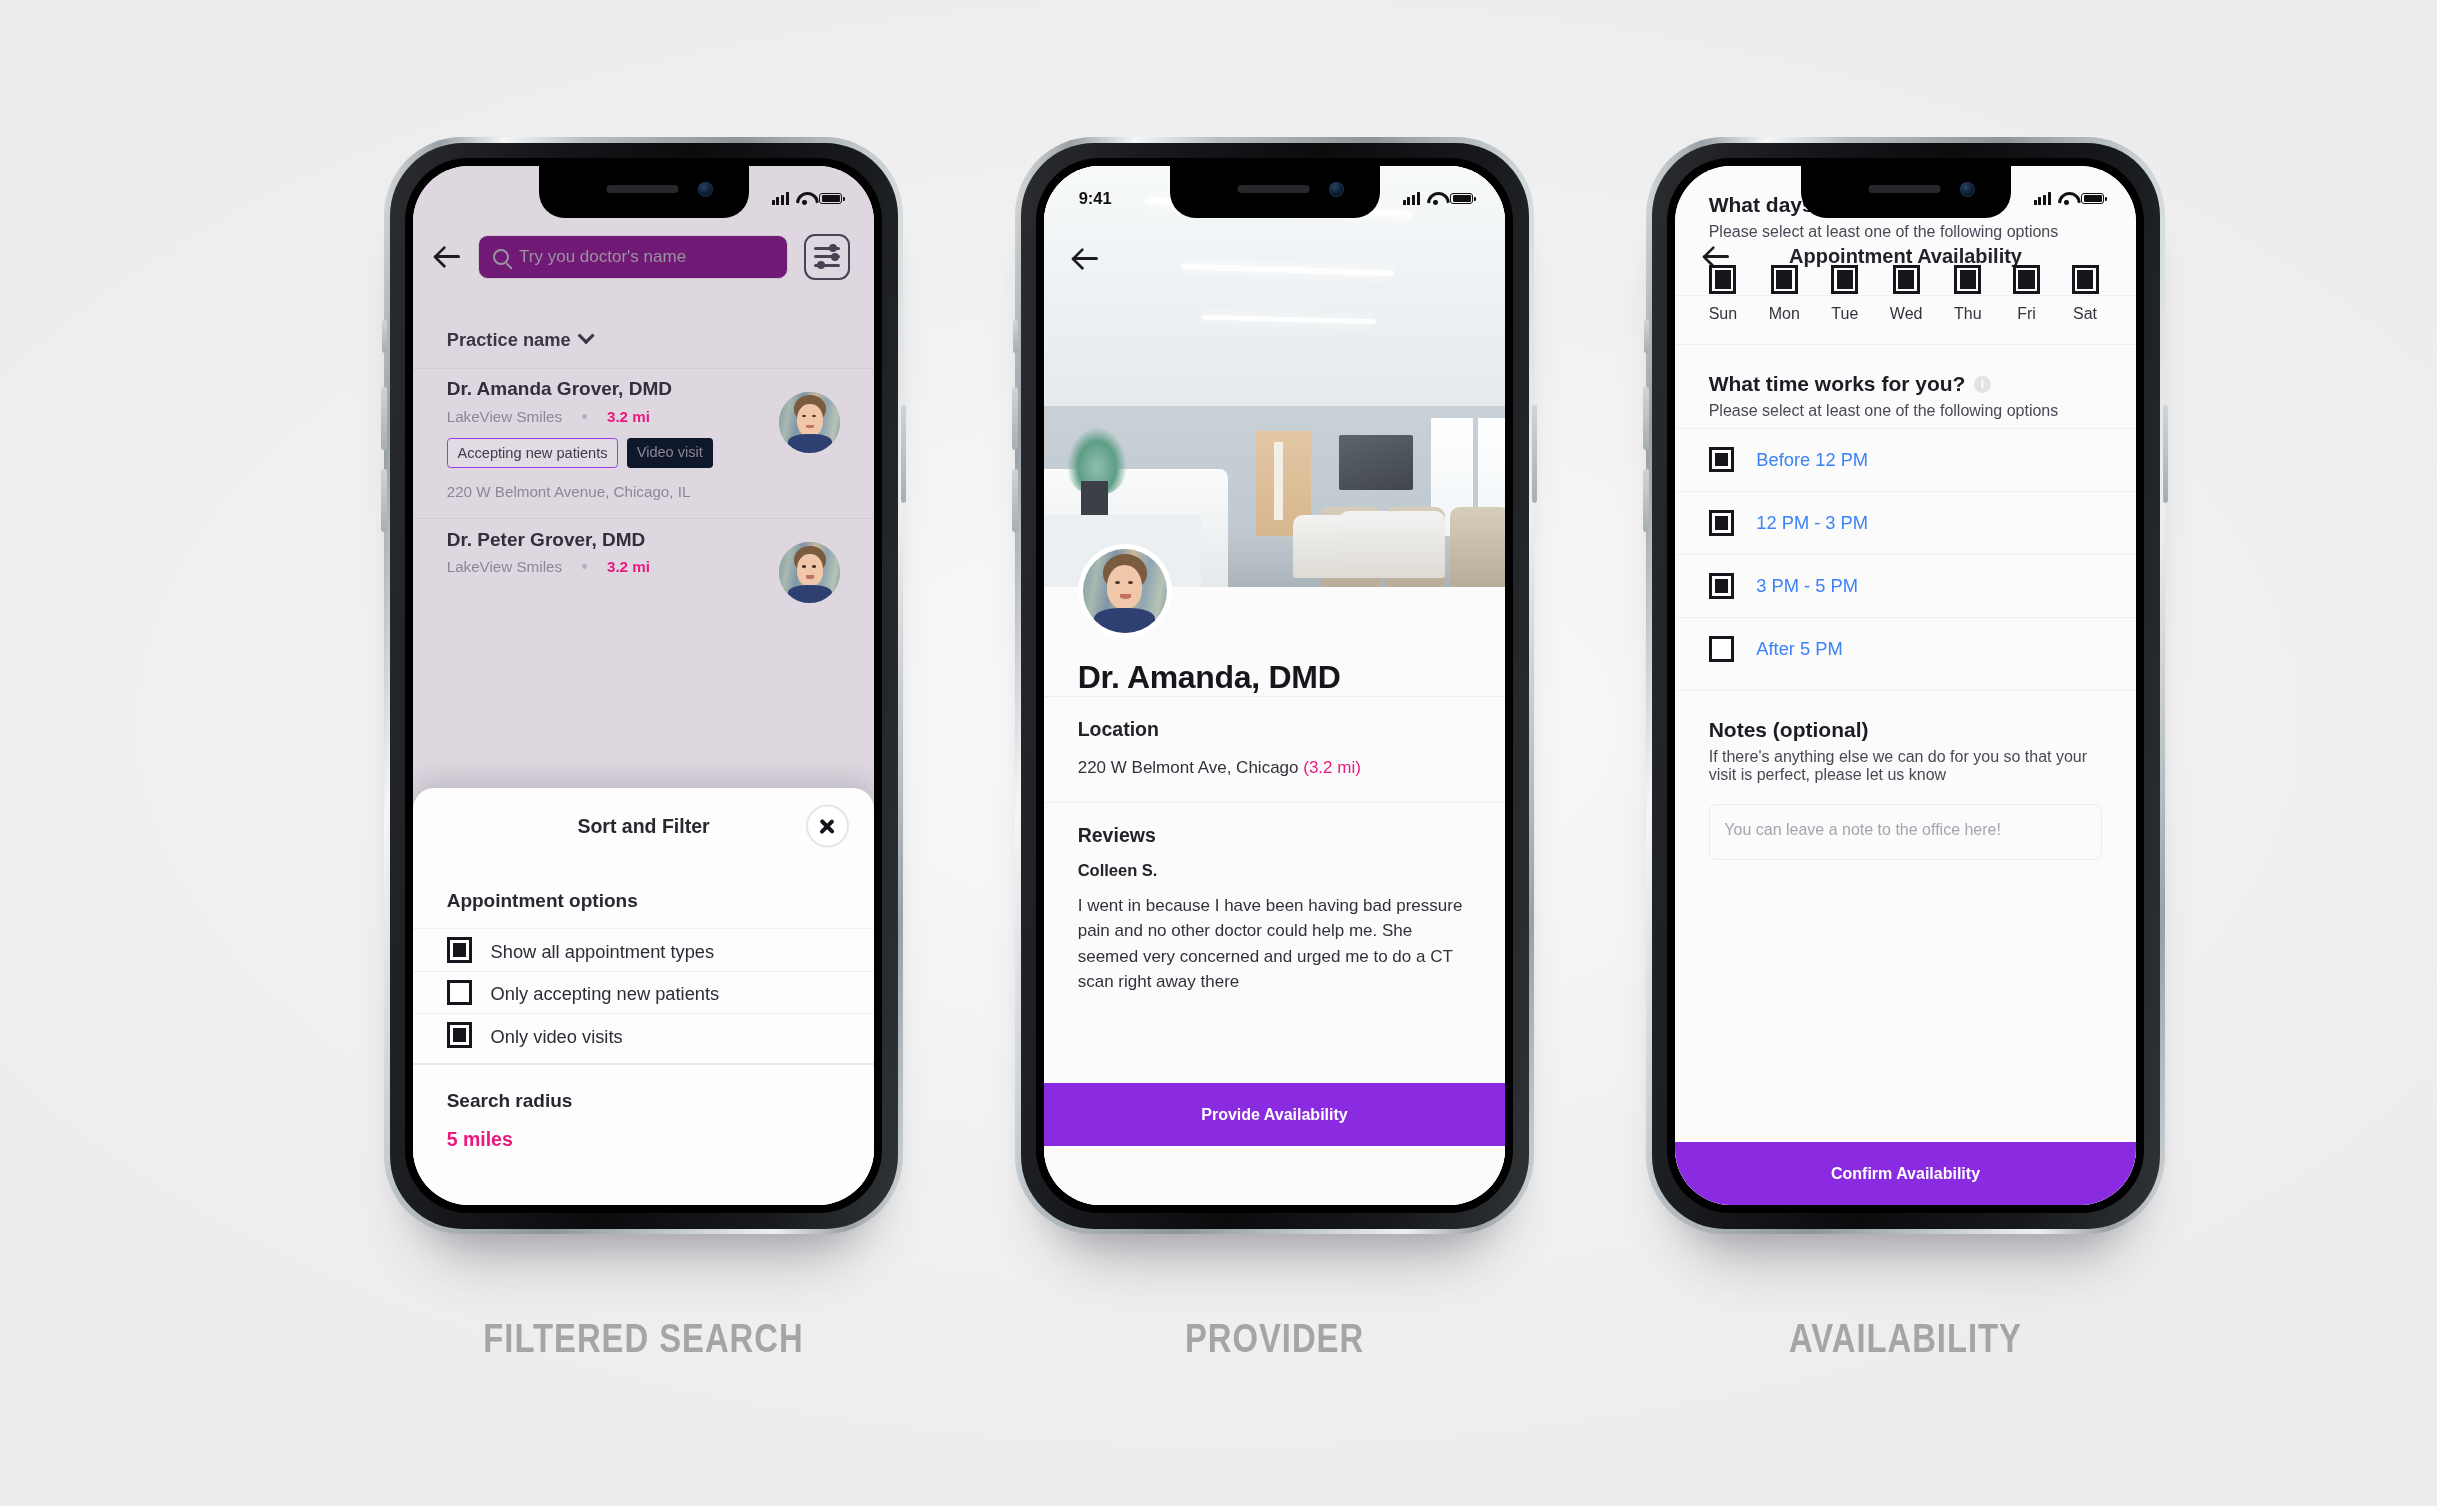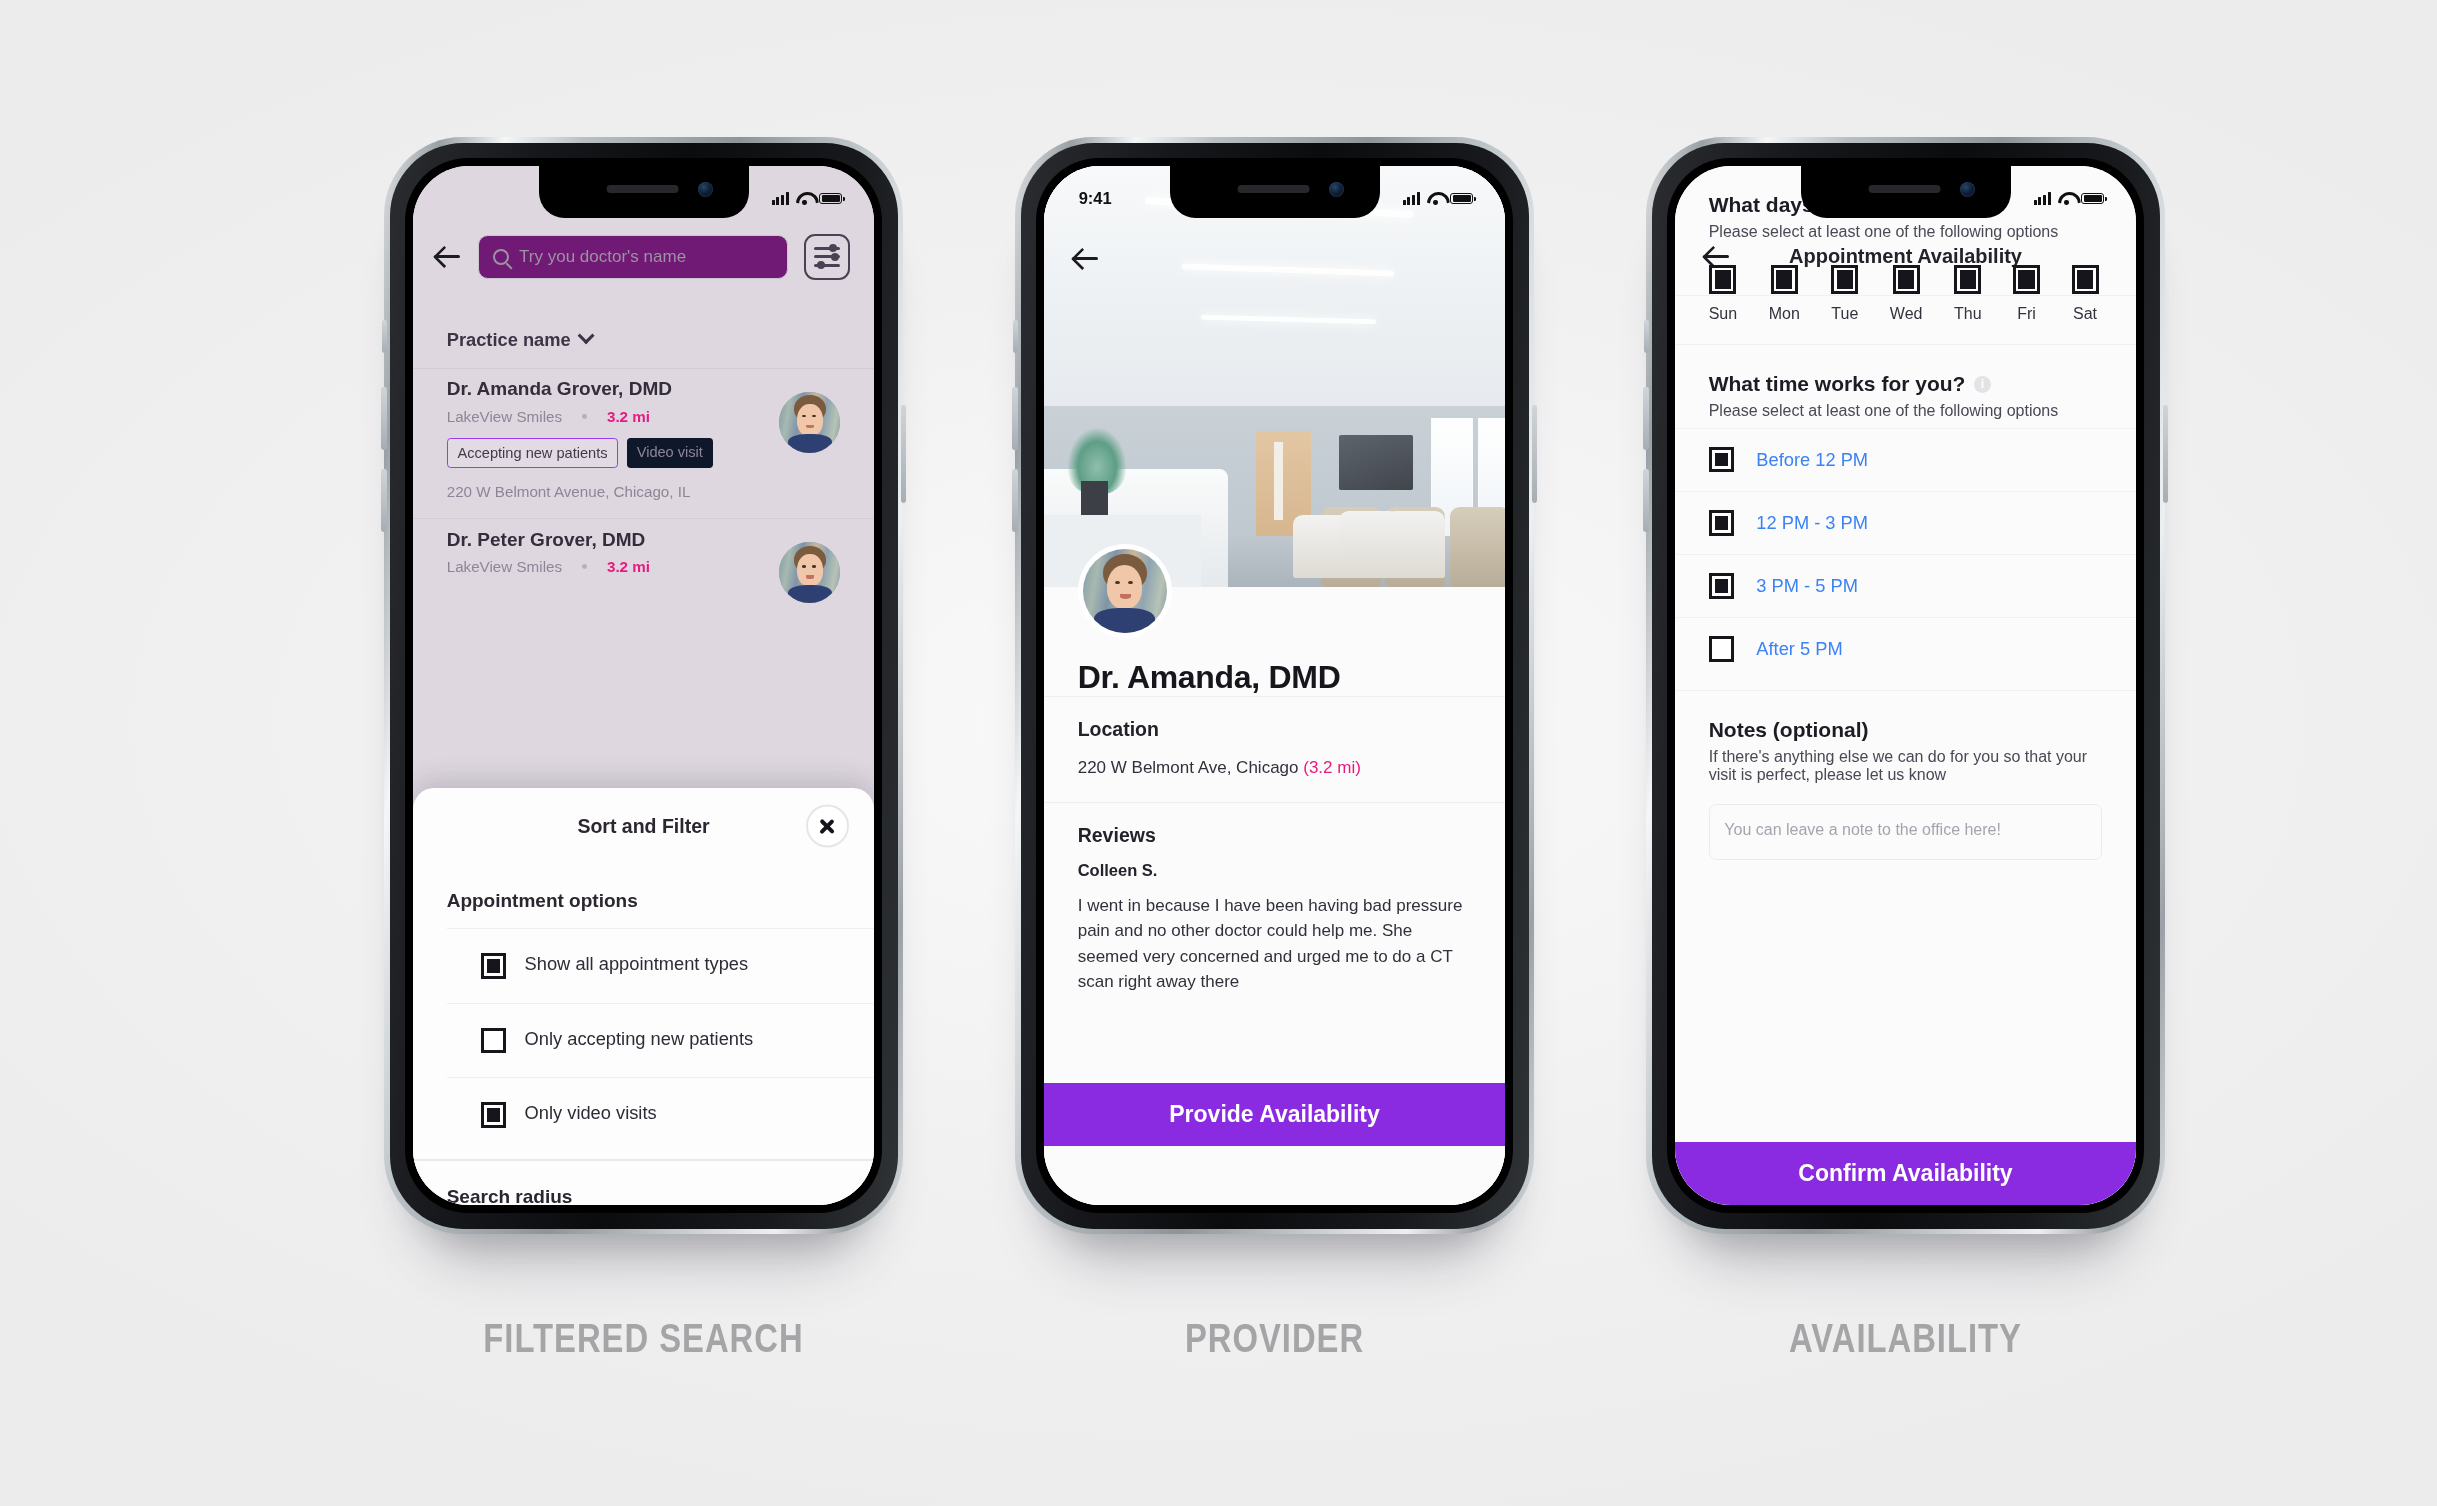--- a/index.html
+++ b/index.html
@@ -184,23 +184,23 @@
   }
   .x-glyph{ position:relative; width:18.3px;height:18.3px; }
   .x-glyph::before,.x-glyph::after{
     content:""; position:absolute; left:0; top:7.3px; width:18.3px;height:4.3px;
     background:#15141a; border-radius:2.4px;
   }
   .x-glyph::before{ transform:rotate(45deg);} .x-glyph::after{ transform:rotate(-45deg);}
 
   .sec-title{ font-size:19px; font-weight:700; color:#2b2630; padding:25.6px 34px 16px 34px; }
   .opt-row{
-    display:flex; align-items:flex-start; gap:18.3px;
-    padding:24px 34px; border-top:1.2px solid #efeff1;
-    font-size:18.3px; color:#2f2b36;margin-left:34px;
+    display:flex; align-items:flex-end; gap:18.3px;
+    padding:8px 34px; border-top:1.2px solid #efeff1;
+    font-size:18.3px; color:#2f2b36;
   }
   .opt-row:first-of-type{ border-top:none; }
   .cbx{ width:25.6px;height:25.6px; border:3px solid #16151b; background:#fff; flex:0 0 auto; position:relative; }
   .cbx.on::after{ content:""; position:absolute; inset:3px; background:#16151b; }
   .sep-thick{ height:1.2px; background:#e9e9ec; margin:7.3px 0 0 0; }
   .radius-val{ font-size:19.5px; font-weight:700; color:#e8197f; padding:0 34px 9.8px 34px; }
 
   
   .p2 .screen-inner{ background:#fbfbfb; }
   .office{
@@ -260,21 +260,21 @@
   .p2-sub .star{ color:#17161c; font-size:18.3px; }
   .p2-block{ border-top:1.2px solid #eeedf0; padding:21px 34px 21px 34px; }
   .p2-h{ font-size:19.5px; font-weight:700; color:#23212a; margin-bottom:14.6px; }
   .p2-text{ font-size:17px; color:#33303b; line-height:1.5; }
   .p2-text .mi{ color:#e8197f; }
   .rev-name{ font-size:16.5px; font-weight:700; color:#23212a; margin-bottom:12.2px; }
 
   .cta{
     position:absolute; left:0; right:0; bottom:0; height:63px;
     background:#8a2be2; display:flex; align-items:center; justify-content:center;
-    color:#fff; font-size:23px; font-weight:700; z-index:70;
+    color:#fff; font-size:16px; font-weight:700; z-index:70;
   }
   .p2 .cta{ bottom:59px; }
 
   
   .p3 .screen-inner{ background:#fbfbfb; }
   .p3-nav{
     position:absolute; top:52px; left:0; right:0; height:78px;
     display:flex; align-items:center; padding:0 29px;
     border-bottom:1.2px solid #f0eff2;
   }

